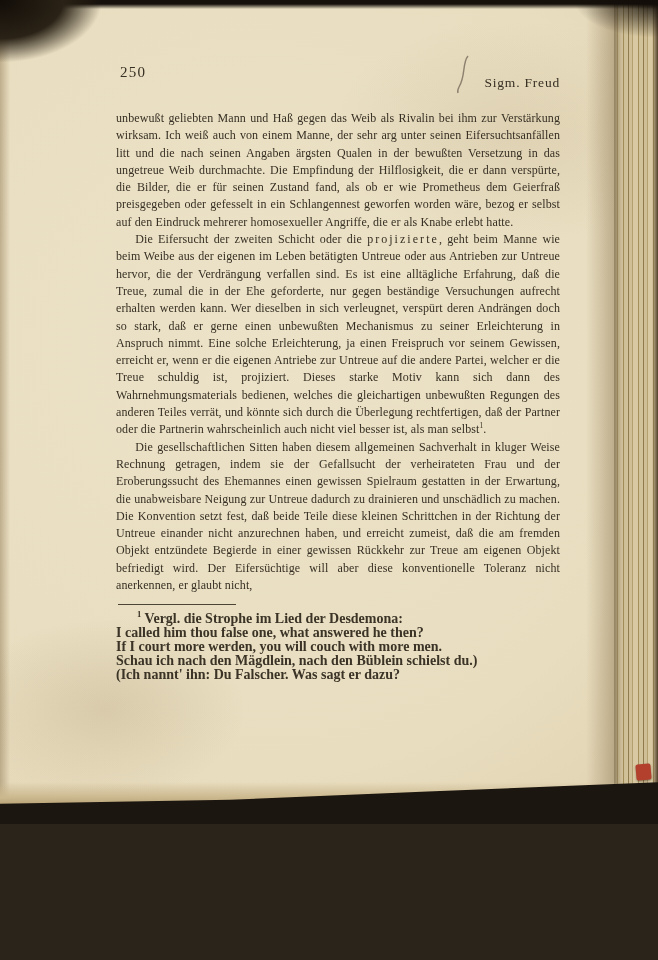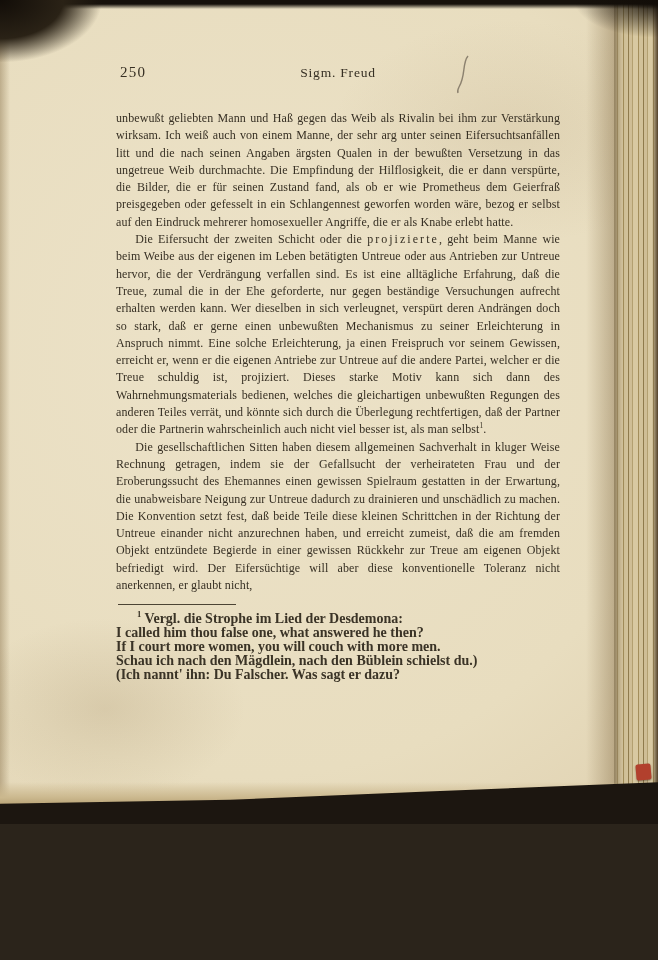--- a/index.html
+++ b/index.html
@@ -34,21 +34,21 @@
   .red-mark.m1{top:764px;height:16px;transform:rotate(-5deg);}
   .red-mark.m2{top:799px;height:18px;transform:rotate(4deg);}
   .edge-bottom-light{position:absolute;left:0;bottom:16px;width:100%;height:26px;
     background:linear-gradient(180deg,rgba(185,162,118,0) 0%,#cbb88e 60%,#b09a6c 100%);}
   .edge-bottom{position:absolute;left:0;bottom:0;width:100%;height:45px;background:#1c1610;
     clip-path:polygon(0 55%,35% 46%,65% 28%,100% 7%,100% 100%,0 100%);}
   
   .content{position:absolute;left:116px;top:64px;width:444px;}
   .header{position:relative;height:20px;margin-bottom:26px;}
   .pageno{position:absolute;left:4px;top:0;font-size:15px;letter-spacing:1.2px;}
-  .runtitle{position:absolute;left:0;right:0;top:1px;text-align:center;font-size:13.5px;letter-spacing:.8px;}
+  .runtitle{position:absolute;left:0;right:0;top:11px;text-align:right;font-size:13.5px;letter-spacing:.8px;}
   .pen-mark{position:absolute;left:338px;top:-9px;}
   .bodytext p{margin:0;text-align:justify;font-size:12px;line-height:17.3px;
     letter-spacing:.1px;hyphens:auto;}
   .bodytext p.indent{text-indent:1.6em;}
   .sperr{letter-spacing:.17em;margin-top:42px;}
   sup{font-size:.62em;line-height:0;vertical-align:super;}
   .fn-rule{width:118px;border:0;border-top:1px solid #4c4434;margin:10px 0 7px 2px;}
   .footnote{font-size:14px;line-height:13.9px;color:#3a3326;font-weight:bold;}
   .footnote .fline.first{text-indent:1.5em;}
 </style>
@@ -78,21 +78,21 @@
       <p>unbewußt geliebten Mann und Haß gegen das Weib als Rivalin bei ihm zur Verstärkung wirksam. Ich weiß auch von einem Manne, der sehr arg unter seinen Eifersuchtsanfällen litt und die nach seinen Angaben ärgsten Qualen in der bewußten Versetzung in das ungetreue Weib durchmachte. Die Empfindung der Hilflosigkeit, die er dann verspürte, die Bilder, die er für seinen Zustand fand, als ob er wie Prometheus dem Geierfraß preisgegeben oder gefesselt in ein Schlangennest geworfen worden wäre, bezog er selbst auf den Eindruck mehrerer homosexueller Angriffe, die er als Knabe erlebt hatte.</p>
       <p class="indent"><span>Die Eifersucht der zweiten Schicht oder die </span><span class="sperr">projizierte</span><span>, geht beim Manne wie beim Weibe aus der eigenen im Leben betätigten Untreue oder aus Antrieben zur Untreue hervor, die der Verdrängung verfallen sind. Es ist eine alltägliche Erfahrung, daß die Treue, zumal die in der Ehe geforderte, nur gegen beständige Versuchungen aufrecht erhalten werden kann. Wer dieselben in sich verleugnet, verspürt deren Andrängen doch so stark, daß er gerne einen unbewußten Mechanismus zu seiner Erleichterung in Anspruch nimmt. Eine solche Erleichterung, ja einen Freispruch vor seinem Gewissen, erreicht er, wenn er die eigenen Antriebe zur Untreue auf die andere Partei, welcher er die Treue schuldig ist, projiziert. Dieses starke Motiv kann sich dann des Wahrnehmungsmaterials bedienen, welches die gleichartigen unbewußten Regungen des anderen Teiles verrät, und könnte sich durch die Überlegung rechtfertigen, daß der Partner oder die Partnerin wahrscheinlich auch nicht viel besser ist, als man selbst</span><sup>1</sup><span>.</span></p>
       <p class="indent">Die gesellschaftlichen Sitten haben diesem allgemeinen Sachverhalt in kluger Weise Rechnung getragen, indem sie der Gefallsucht der verheirateten Frau und der Eroberungssucht des Ehemannes einen gewissen Spielraum gestatten in der Erwartung, die unabweisbare Neigung zur Untreue dadurch zu drainieren und unschädlich zu machen. Die Konvention setzt fest, daß beide Teile diese kleinen Schrittchen in der Richtung der Untreue einander nicht anzurechnen haben, und erreicht zumeist, daß die am fremden Objekt entzündete Begierde in einer gewissen Rückkehr zur Treue am eigenen Objekt befriedigt wird. Der Eifersüchtige will aber diese konventionelle Toleranz nicht anerkennen, er glaubt nicht,</p>
     </div>
 
     <hr class="fn-rule">
 
     <div class="footnote">
       <div class="fline first"><sup>1</sup><span> Vergl. die Strophe im Lied der Desdemona:</span></div>
       <div class="fline">I called him thou false one, what answered he then?</div>
-      <div class="fline">If I court more women, you will couch with more men.</div>
+      <div class="fline">If I court more werden, you will couch with more men.</div>
       <div class="fline">Schau ich nach den Mägdlein, nach den Büblein schielst du.)</div>
       <div class="fline">(Ich nannt' ihn: Du Falscher. Was sagt er dazu?</div>
     </div>
   </div>
 
   <div class="edge-bottom-light"></div>
   <div class="edge-bottom"></div>
 </div>
 
 </body></html>

